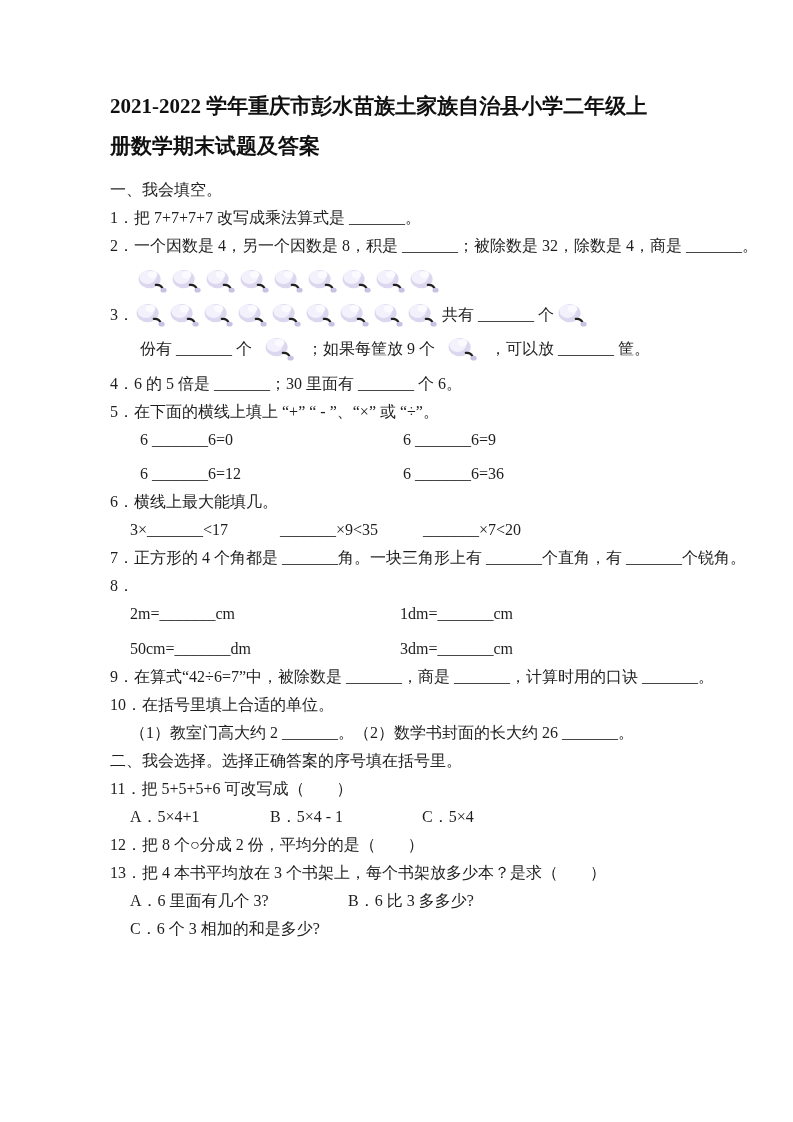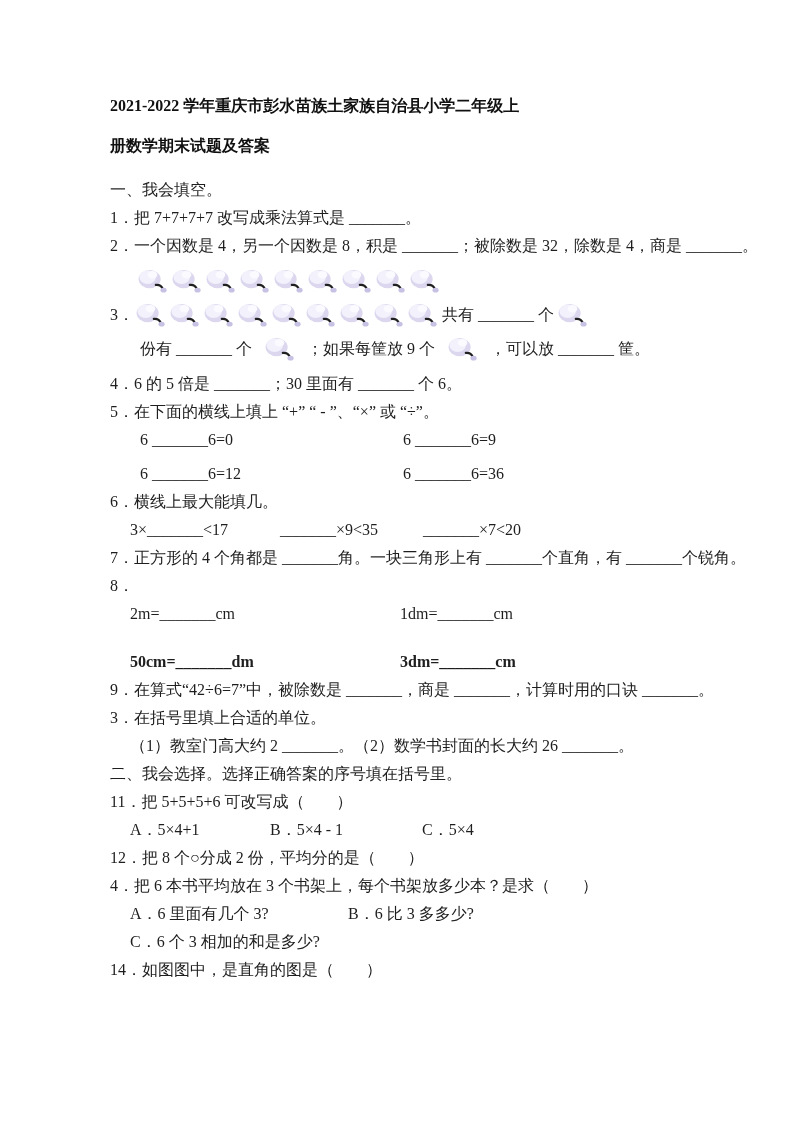--- a/index.html
+++ b/index.html
@@ -1,29 +1,29 @@
 <!DOCTYPE html>
 <html><head>
 <meta charset="utf-8">
 <style>
   html,body{margin:0;padding:0;background:#ffffff;}
   .page{
     position:relative;width:793px;height:1122px;background:#ffffff;overflow:hidden;
     font-family:"Liberation Serif","DejaVu Serif",serif;color:#1e1e1e;
   }
   .content{position:absolute;left:110px;top:86px;width:596px;}
-  .title{font-size:16px;font-weight:700;line-height:40px;margin:0 0 10px 0;color:#101010;}
+  .title{font-size:21px;font-weight:700;line-height:40px;margin:0 0 10px 0;color:#101010;}
   .ln{font-size:16px;line-height:28px;margin:0;white-space:nowrap;}
   .ind20{padding-left:20px;}
   .ind30{padding-left:30px;gap:9px;}
   .row span{display:inline-block;}
   .w263{width:263px;} .w150{width:150px;} .w143{width:143px;}
   .w270{width:270px;} .w140{width:140px;} .w152{width:152px;}
   .w170{width:170px;} .w218{width:218px;}
-  .mt4{margin-top:4px;} .mt6{margin-top:6px;text-decoration:underline;} .mt7{margin-top:20px;font-weight:bold;}
+  .mt4{margin-top:4px;} .mt6{margin-top:6px;text-decoration:underline;} .mt7{margin-top:7px;}
   .iconline{height:34px;display:flex;align-items:center;}
   .shuttles{padding-left:28px;margin-top:4px;}
   .shuttle{display:inline-flex;flex:0 0 auto;margin-right:5px;}
   .shuttle.inl{margin:0 4px;}
   .shuttle svg{display:block;}
   .q3num{margin-right:2px;}
 </style>
 </head>
 <body>
 
@@ -258,35 +258,34 @@
     <p class="ln">7．正方形的 4 个角都是 _______角。一块三角形上有 _______个直角，有 _______个锐角。</p>
 
     <p class="ln">8．</p>
 
     <p class="ln ind20 row"><span class="w270">2m=_______cm</span><span>1dm=_______cm</span></p>
 
     <p class="ln ind20 row mt7"><span class="w270">50cm=_______dm</span><span>3dm=_______cm</span></p>
 
     <p class="ln">9．在算式“42÷6=7”中，被除数是 _______，商是 _______，计算时用的口诀 _______。</p>
 
-    <p class="ln">3．在括号里填上合适的单位。</p>
+    <p class="ln">10．在括号里填上合适的单位。</p>
 
     <p class="ln ind20">（1）教室门高大约 2 _______。（2）数学书封面的长大约 26 _______。</p>
 
     <p class="ln">二、我会选择。选择正确答案的序号填在括号里。</p>
 
     <p class="ln">11．把 5+5+5+6 可改写成（　　）</p>
 
     <p class="ln ind20 row"><span class="w140">A．5×4+1</span><span class="w152">B．5×4 - 1</span><span>C．5×4</span></p>
 
     <p class="ln">12．把 8 个○分成 2 份，平均分的是（　　）</p>
 
 
-    <p class="ln">4．把 6 本书平均放在 3 个书架上，每个书架放多少本？是求（　　）</p>
+    <p class="ln">13．把 4 本书平均放在 3 个书架上，每个书架放多少本？是求（　　）</p>
 
     <p class="ln ind20 row"><span class="w218">A．6 里面有几个 3?</span><span>B．6 比 3 多多少?</span></p>
 
     <p class="ln ind20">C．6 个 3 相加的和是多少?</p>
 
-    <p class="ln">14．如图图中，是直角的图是（　　）</p>
 
   </div>
 </div>
 
 </body></html>

